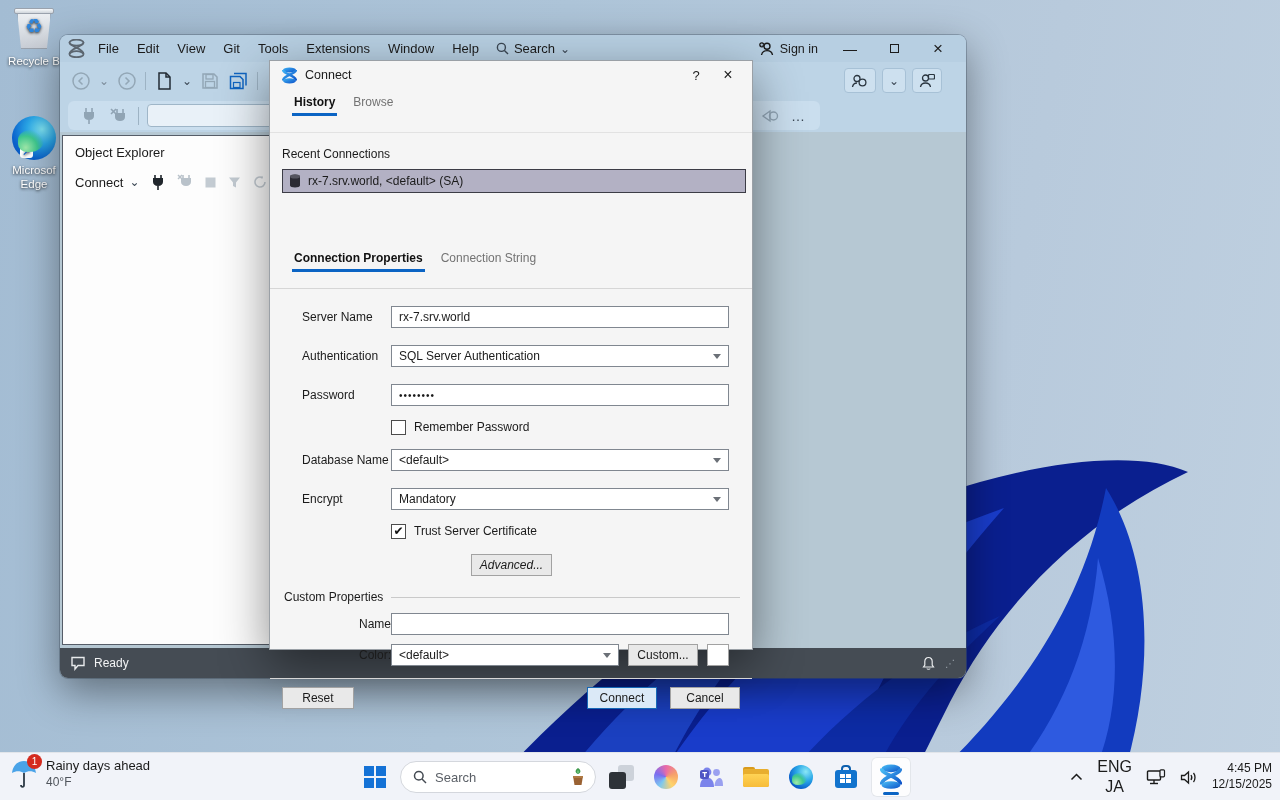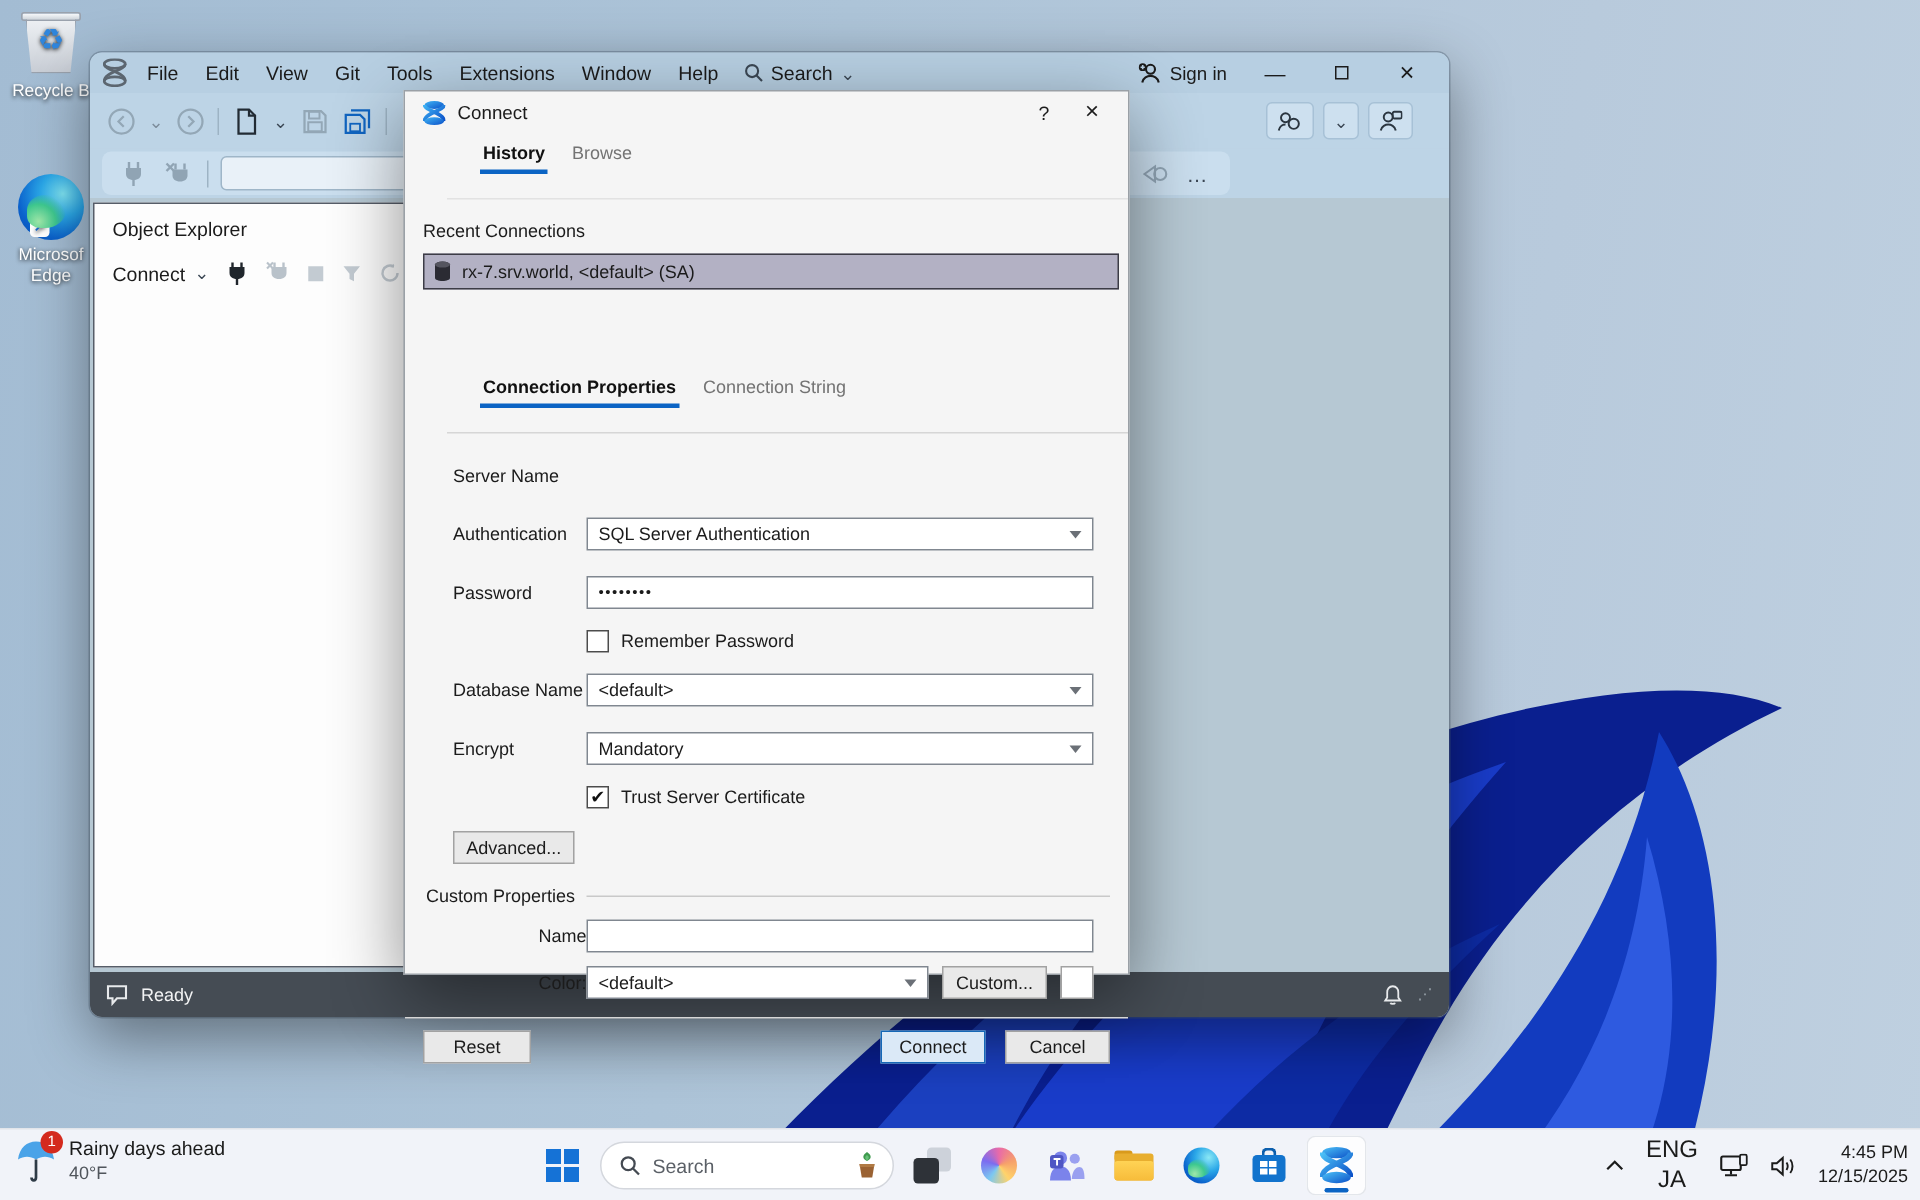--- a/index.html
+++ b/index.html
@@ -102,41 +102,41 @@
   .grip { color:#9aa3ab; font-size:10px; letter-spacing:1px; }
 
   
   .dialog { position:absolute; left:269px; top:60px; width:484px; height:590px; background:#f5f5f5;
     border:1px solid #9aa0a6; box-shadow:0 16px 46px rgba(0,0,0,.45); font-size:12px; color:#1b1b1b; }
   .dlg-title { height:28px; display:flex; align-items:center; padding:0 12px; gap:8px; }
   .dlg-title .t { font-size:12.5px; }
   .dlg-title .sp { flex:1; }
   .dlg-help { font-size:13px; width:24px; text-align:center; }
   .dlg-close { font-size:16px; width:24px; text-align:center; }
-  .tabs { display:flex; gap:14px; padding:0 0 16px 22px; border-bottom:1px solid #e2e2e2;margin-left:28px; }
+  .tabs { display:flex; gap:14px; padding:0 0 16px 22px; border-bottom:1px solid #e2e2e2; }
   .tab { padding:6px 2px 7px; position:relative; color:#737373; }
   .tab.active { font-weight:bold; color:#111; }
   .tab.active:after { content:""; position:absolute; left:0; right:0; bottom:0; height:3px; background:#0b64c4; }
   .recent-wrap { padding:10px 10px 0 12px; }
   .recent-lbl { margin:4px 0 8px; }
   .recent-item { height:24px; background:#b3b1c4; border:1px solid #3c3c46; display:flex; align-items:center;
     gap:7px; padding:0 6px; width:464px; }
   .sect { margin-top:52px; }
   .tabs2 { border-bottom:1px solid #d6d6d6; }
   .form { padding:12px 10px 0 32px; position:relative; }
   .frow { display:flex; align-items:center; margin-bottom:7px; height:32px; }
   .frow .lbl { width:89px; flex:none; }
   .tbox { width:338px; height:22px; background:#fff; border:1px solid #808790; display:flex; align-items:center;
     padding:0 7px; }
   .tbox.drop { justify-content:space-between; }
   .drop-arrow { width:0; height:0; border-left:4px solid transparent; border-right:4px solid transparent; border-top:5px solid #6b7077; }
   .chkrow { display:flex; align-items:center; gap:8px; margin:3px 0 8px 89px; height:18px; }
   .chkbox { width:15px; height:15px; background:#fff; border:1px solid #4c4c4c; display:flex; align-items:center;
     justify-content:center; font-size:12px; line-height:1; color:#111; }
-  .adv-row { display:flex; justify-content:flex-start; padding:6px 21px 0 0; }
+  .adv-row { display:flex; justify-content:center; padding:6px 21px 0 0;font-style:italic; }
   .btn { height:22px; background:#e9e9e9; border:1px solid #a2a2a2; display:flex; align-items:center;
     justify-content:center; font-size:12px; color:#1b1b1b; }
   .btn.adv { width:81px; }
   .custom-wrap { padding:14px 10px 0 14px;text-align:right; }
   .group-head { display:flex; align-items:center; gap:8px; }
   .group-line { flex:1; height:1px; background:#c9c9c9; margin-right:2px; }
   .crow { display:flex; align-items:center; margin-top:9px; }
   .crow .lbl { width:107px; padding-left:8px; flex:none; }
   .color-drop { width:228px; }
   .btn.custom { width:70px; margin-left:9px; }
@@ -435,20 +435,23 @@
 
     <div class="sect">
       <div class="tabs tabs2">
         <span class="tab active">Connection Properties</span>
         <span class="tab">Connection String</span>
       </div>
 
       <div class="form">
         <div class="frow">
           <span class="lbl">Server Name</span>
+          <div class="tbox">
+              <span>rx-7.srv.world</span>
+            </div>
         </div>
         <div class="frow">
           <span class="lbl">Authentication</span>
           <div class="tbox drop">
             <span>SQL Server Authentication</span>
             <span class="drop-arrow"></span>
           </div>
         </div>
         <div class="frow">
           <span class="lbl">Password</span>

